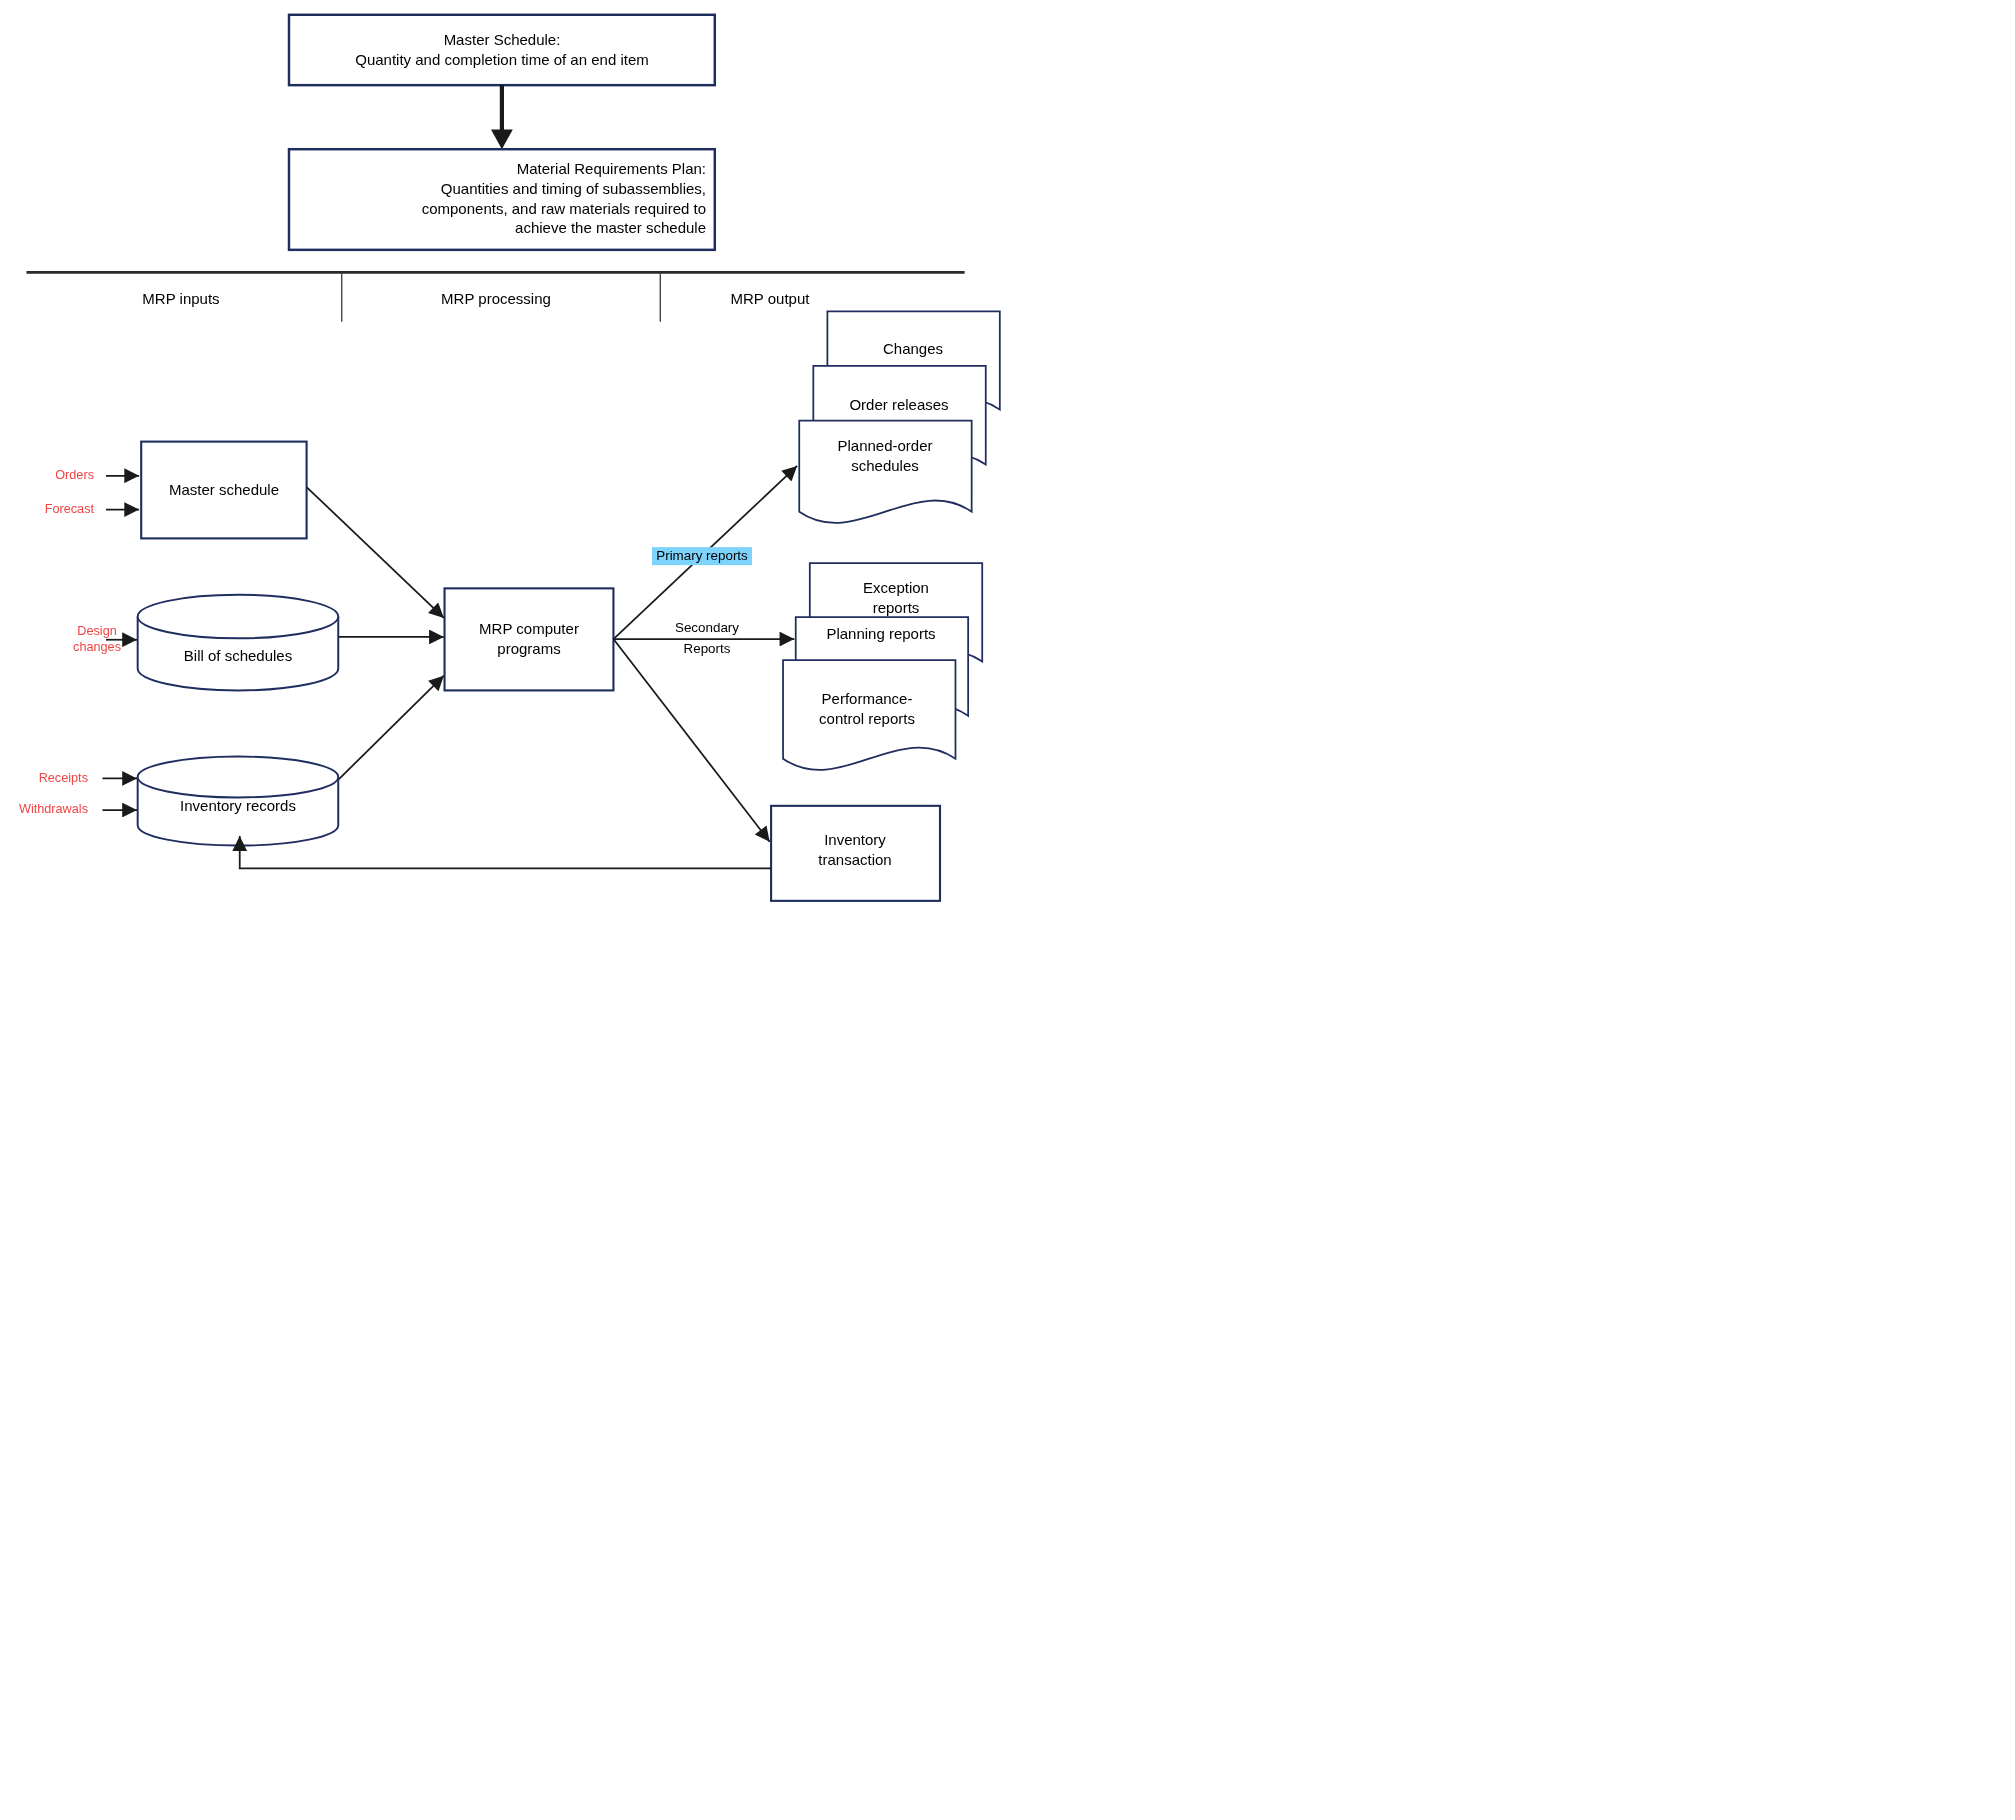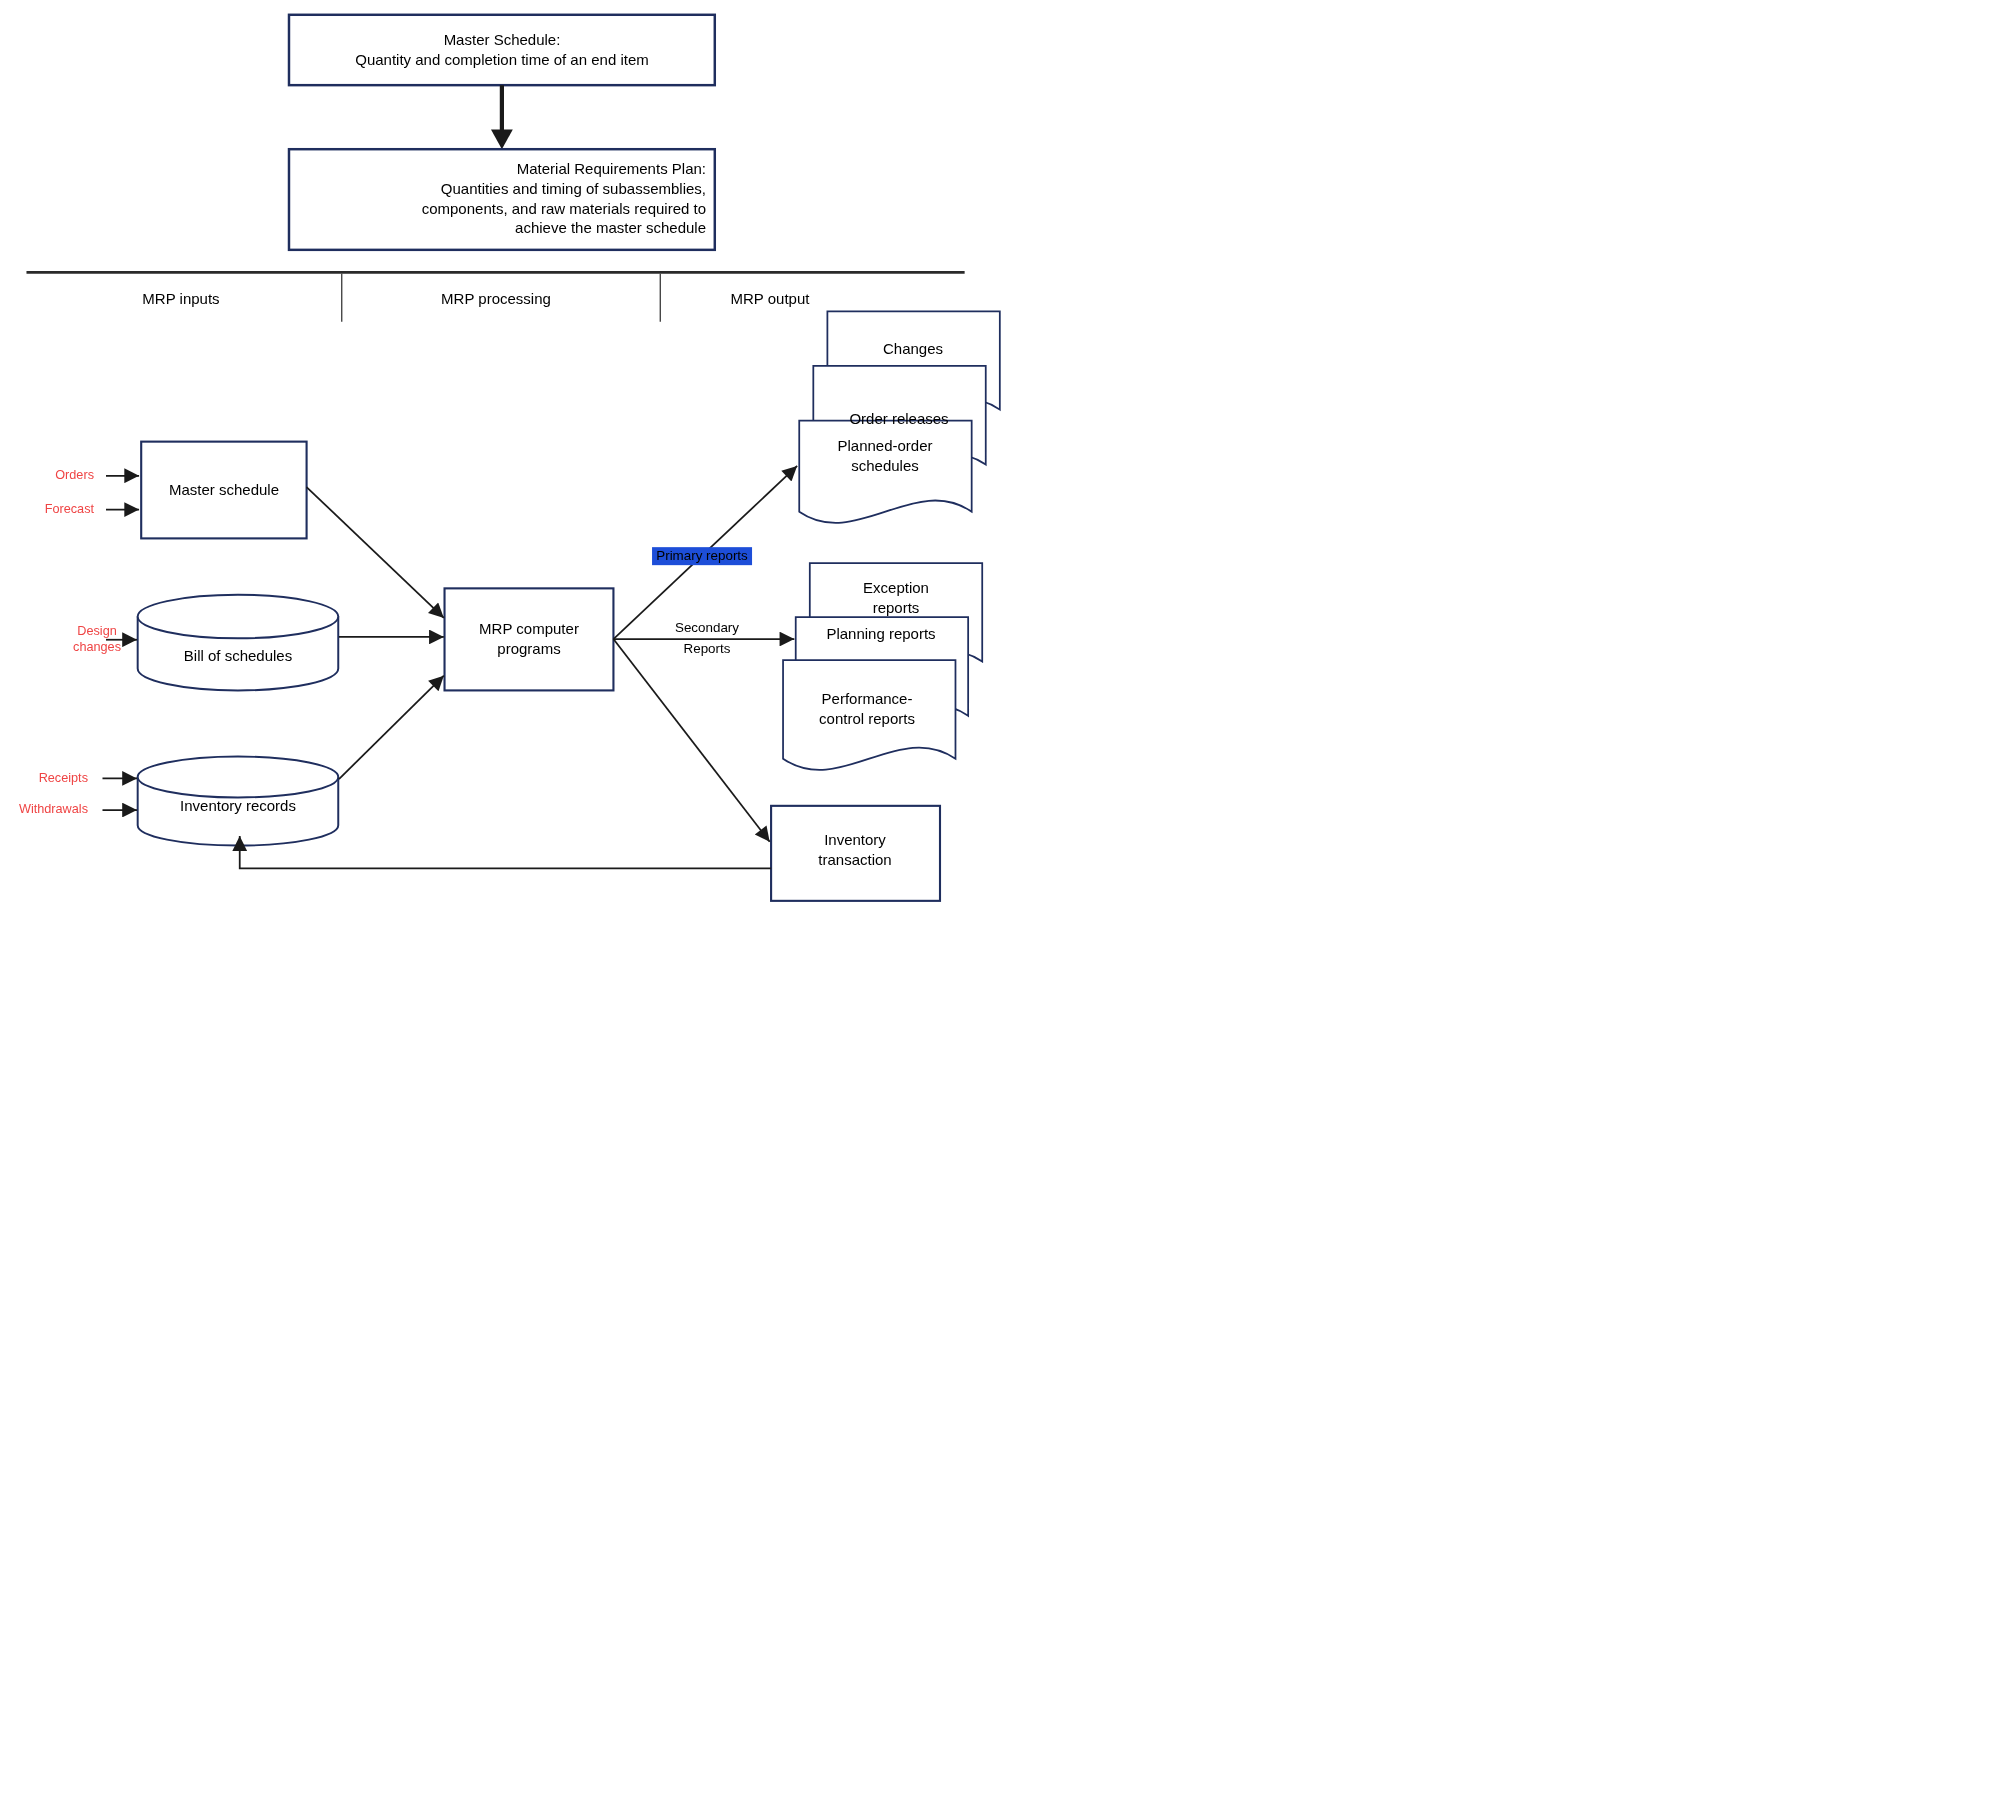--- a/index.html
+++ b/index.html
@@ -36,21 +36,21 @@
     transform: translate(-100%, -50%);
     text-align: right;
     white-space: pre-line;
     line-height: 1.25;
     font-size: 12.7px;
     color: #ef4444;
   }
   .lbl-r.centered { text-align: center; }
   .section-lbl { font-size: 15px; }
   .flow-lbl { font-size: 13.4px; }
-  .masked { background: #1d4ed8; padding: 0 4.2px; }
+  .masked { background: #7dd3fc; padding: 0 4.2px; }
   .gapped { line-height: 1.55; }
 </style>
 </head>
 <body>
 
 <div id="stage">
 
   <svg id="shapes" viewBox="0 0 1431 1293" xmlns="http://www.w3.org/2000/svg">
     <defs>
       <marker id="ah" viewBox="0 0 10 10" refX="10" refY="5" markerUnits="userSpaceOnUse" markerWidth="27" markerHeight="21" orient="auto">
@@ -132,21 +132,21 @@
   <div class="lbl-r" style="left:88px; top:810px;">Withdrawals</div>
 
   <div class="lbl" style="left:529px; top:639px;">MRP computer
 programs</div>
 
   <div class="lbl flow-lbl masked" style="left:702px; top:556px;">Primary reports</div>
   <div class="lbl flow-lbl gapped" style="left:707px; top:639px;">Secondary
 Reports</div>
 
   <div class="lbl" style="left:913px; top:349px;">Changes</div>
-  <div class="lbl" style="left:899px; top:419px;">Order releases</div>
+  <div class="lbl" style="left:899px; top:405px;">Order releases</div>
   <div class="lbl" style="left:885px; top:456px;">Planned-order
 schedules</div>
 
   <div class="lbl" style="left:896px; top:598px;">Exception reports</div>
   <div class="lbl" style="left:881px; top:634px;">Planning reports</div>
   <div class="lbl" style="left:867px; top:709px;">Performance-
 control reports</div>
 
   <div class="lbl" style="left:855px; top:850px;">Inventory
 transaction</div>

